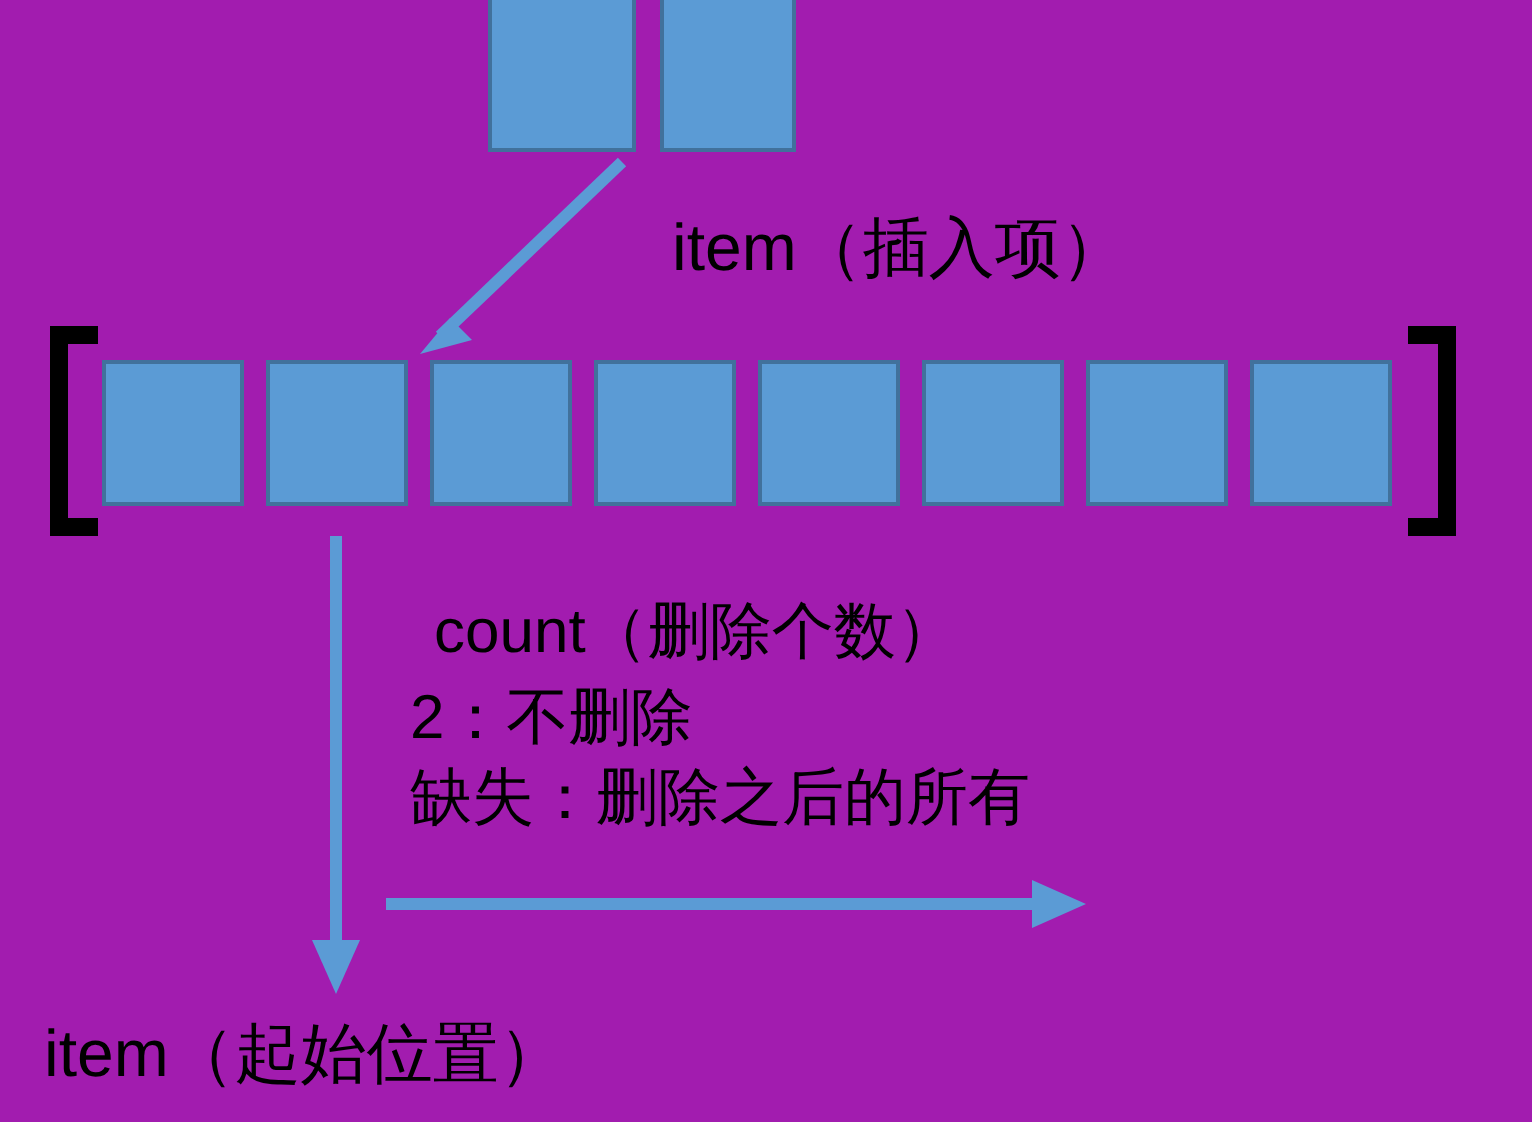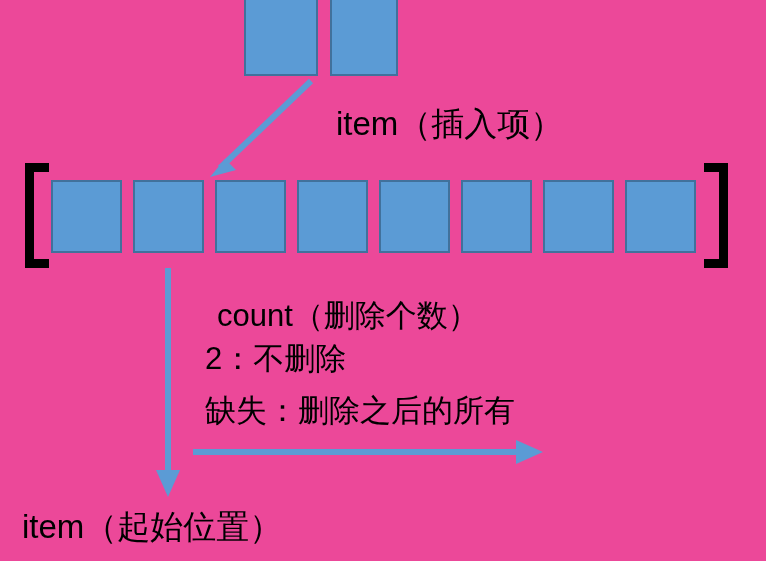--- a/index.html
+++ b/index.html
@@ -10,21 +10,21 @@
   }
   body {
     font-family: "Liberation Sans", "DejaVu Sans", sans-serif;
     color: #000000;
   }
   #canvas {
     position: relative;
     width: 766px;
     height: 561px;
     overflow: hidden;
-    background: #ec4899;
+    background: #a21caf;
   }
   .box {
     position: absolute;
     background: #5B9BD5;
     border: 2px solid #41719C;
     box-sizing: border-box;
   }
   .bracket {
     position: absolute;
     box-sizing: border-box;
@@ -62,21 +62,21 @@
     font-size: 31px;
     margin-left: 12px;
   }
   .label-zero {
     left: 205px;
     top: 343px;
     font-size: 31px;
   }
   .label-missing {
     left: 205px;
-    top: 395px;
+    top: 383px;
     font-size: 31px;
   }
   .label-index {
     left: 22px;
     top: 510px;
     font-size: 33px;
   }
 </style>
 </head>
 <body>

